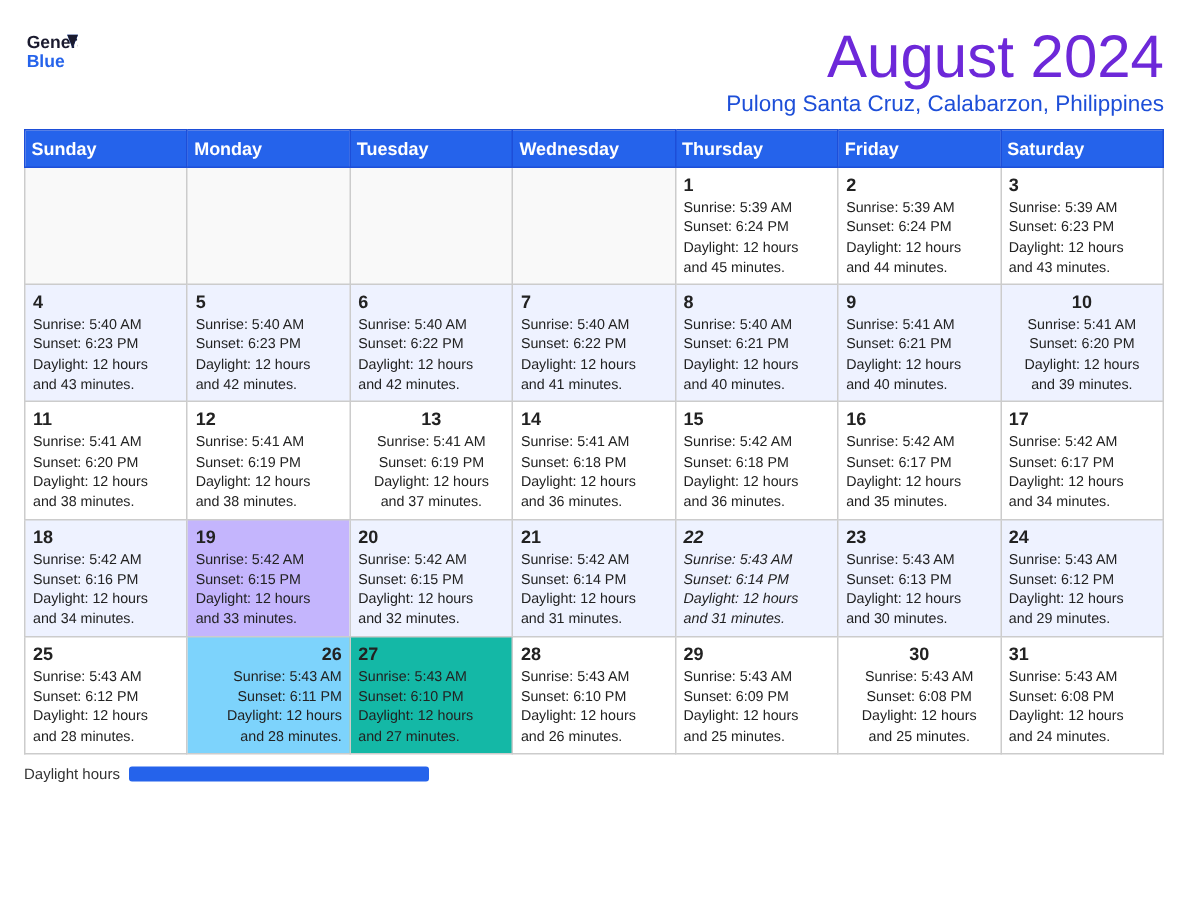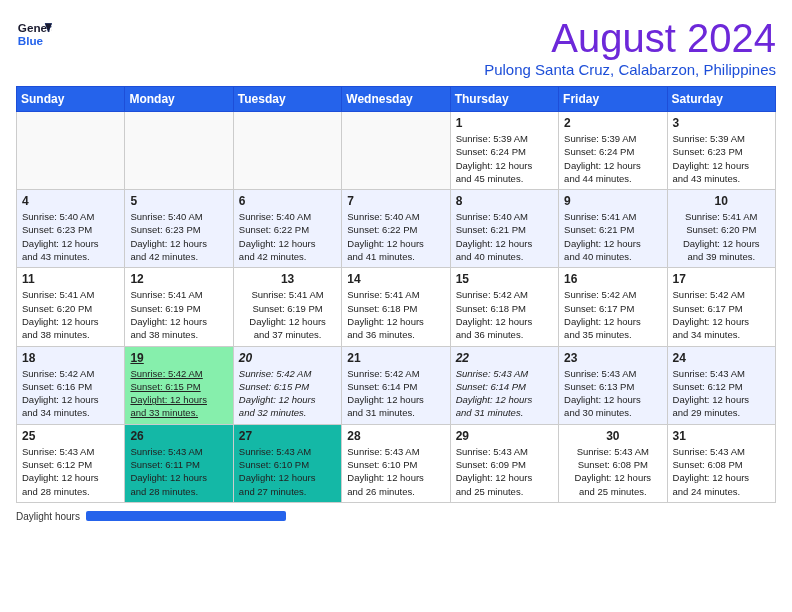--- a/index.html
+++ b/index.html
@@ -259,28 +259,28 @@
         </td>
       </tr>
       <tr>
         <td style="background: rgb(238, 242, 255);">
           <span class="day-num">18</span>
           <div class="day-info" style="white-space: pre-line;">Sunrise: 5:42 AM
 Sunset: 6:16 PM
 Daylight: 12 hours
 and 34 minutes.</div>
         </td>
-        <td style="background: #86efac; text-decoration: underline;">
+        <td style="background: #c4b5fd;">
           <span class="day-num">19</span>
           <div class="day-info" style="white-space: pre-line;">Sunrise: 5:42 AM
 Sunset: 6:15 PM
 Daylight: 12 hours
 and 33 minutes.</div>
         </td>
-        <td style="background: rgb(238, 242, 255); font-style: italic;">
+        <td style="background: rgb(238, 242, 255);">
           <span class="day-num">20</span>
           <div class="day-info" style="white-space: pre-line;">Sunrise: 5:42 AM
 Sunset: 6:15 PM
 Daylight: 12 hours
 and 32 minutes.</div>
         </td>
         <td style="background: rgb(238, 242, 255);">
           <span class="day-num">21</span>
           <div class="day-info" style="white-space: pre-line;">Sunrise: 5:42 AM
 Sunset: 6:14 PM
@@ -310,21 +310,21 @@
         </td>
       </tr>
       <tr>
         <td style="background: rgb(255, 255, 255);">
           <span class="day-num">25</span>
           <div class="day-info" style="white-space: pre-line;">Sunrise: 5:43 AM
 Sunset: 6:12 PM
 Daylight: 12 hours
 and 28 minutes.</div>
         </td>
-        <td style="background: #14b8a6;">
+        <td style="background: #7dd3fc; text-align: right;">
           <span class="day-num">26</span>
           <div class="day-info" style="white-space: pre-line;">Sunrise: 5:43 AM
 Sunset: 6:11 PM
 Daylight: 12 hours
 and 28 minutes.</div>
         </td>
         <td style="background: #14b8a6;">
           <span class="day-num">27</span>
           <div class="day-info" style="white-space: pre-line;">Sunrise: 5:43 AM
 Sunset: 6:10 PM

